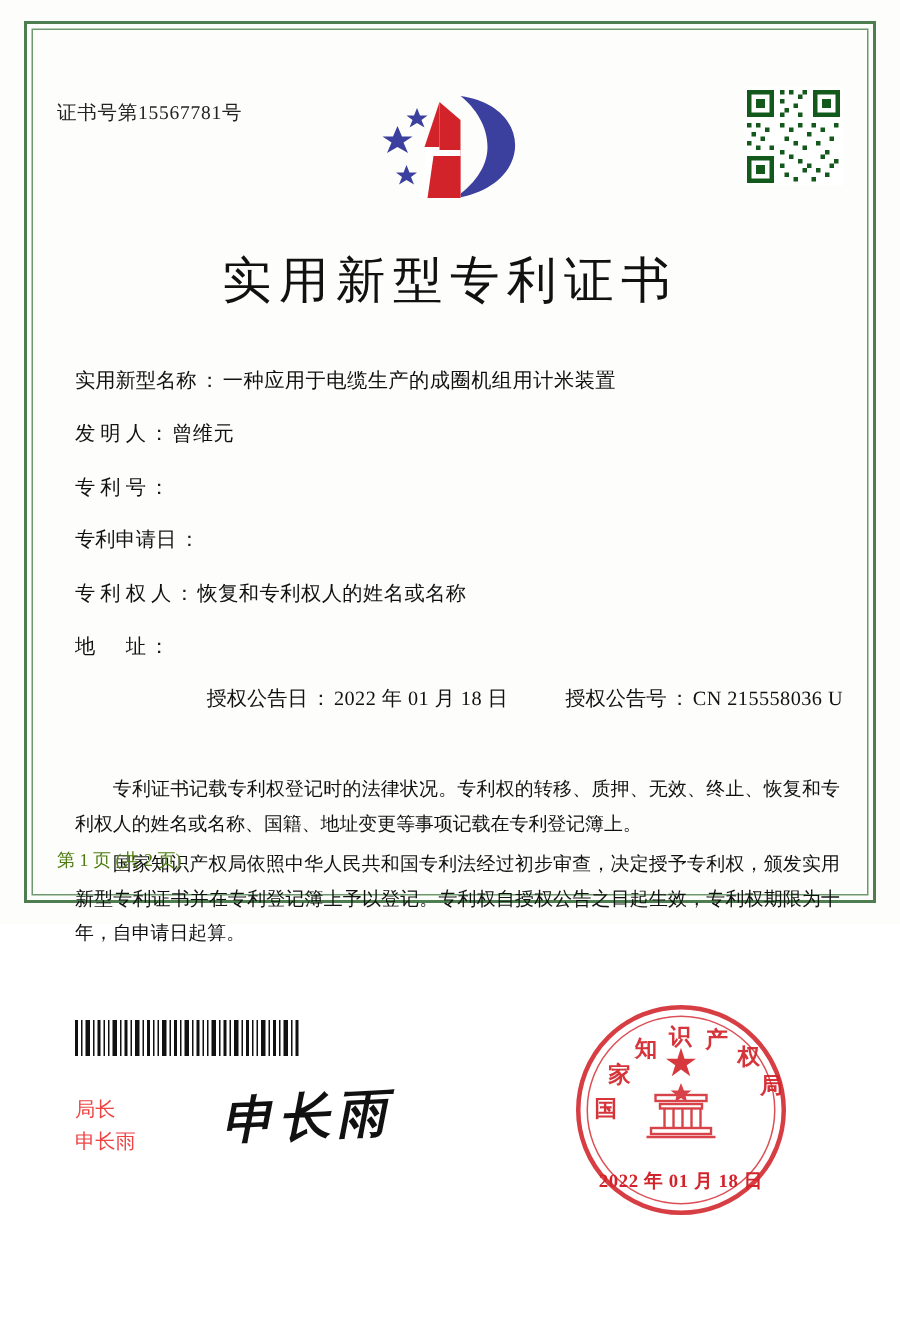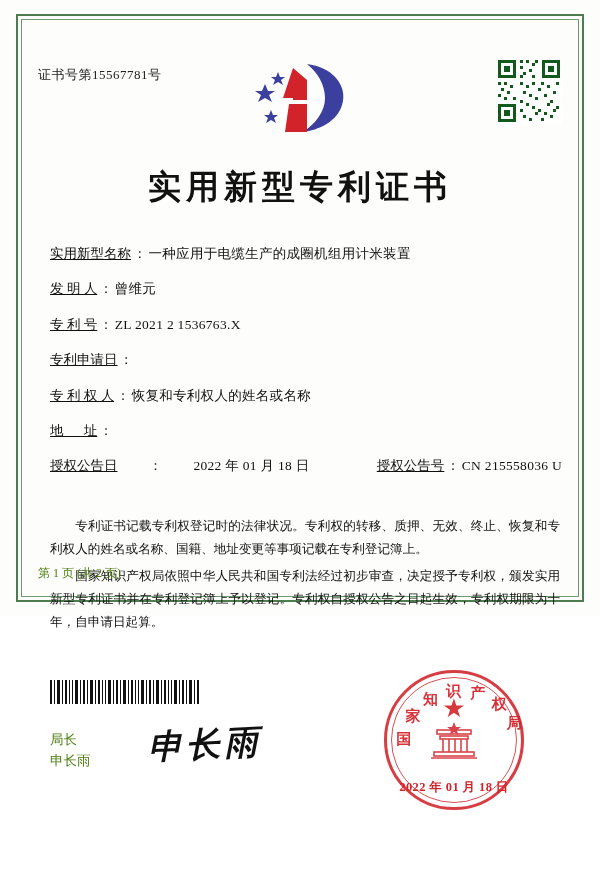--- a/index.html
+++ b/index.html
@@ -73,21 +73,21 @@
   }
 
   
   .title {
     position: absolute;
     left: 0;
     right: 0;
     top: 125px;
     text-align: center;
     font-size: 33px;
-    font-weight: bold;
+    font-weight: normal;
     letter-spacing: 5px;
     color: #111;
     font-family: "DejaVu Serif", "Liberation Serif", serif;
   }
 
   
   .fields {
     position: absolute;
     left: 12px;
     right: 0;
@@ -97,29 +97,28 @@
     display: flex;
     align-items: baseline;
     font-size: 13.5px;
     margin-bottom: 16.5px;
     color: #1a1a1a;
     line-height: 1.4;
   }
   .row .lbl {
     white-space: pre;
     color: #111;
-    text-decoration: underline;
   }
   .row .sep { padding: 0 2px; }
   .row .val {
     color: #111;
     letter-spacing: 0.3px;
   }
   .row.tworow {
-    justify-content: space-between;
+    justify-content: flex-end;
   }
   .row .second {
     margin-left: 38px;
     display: flex;
     align-items: baseline;
   }
 
   
   .paras {
     position: absolute;
@@ -145,21 +144,21 @@
     height: 24px;
   }
 
   
   .sig-label {
     position: absolute;
     left: 12px;
     top: 690px;
     font-size: 13.5px;
     line-height: 1.55;
-    color: #4d7c0f;
+    color: #ef4444;
   }
   .handwriting {
     position: absolute;
     left: 110px;
     top: 682px;
     font-size: 34px;
     font-family: "DejaVu Serif", "Liberation Serif", serif;
     font-style: italic;
     font-weight: bold;
     letter-spacing: 4px;
@@ -343,21 +342,20 @@
         <span class="val">一种应用于电缆生产的成圈机组用计米装置</span>
       </div>
       <div class="row">
         <span class="lbl">发 明 人</span>
         <span class="sep">：</span>
         <span class="val">曾维元</span>
       </div>
       <div class="row">
         <span class="lbl">专 利 号</span>
         <span class="sep">：</span>
-        <span class="val">ZL 2021 2 1536763.X</span>
       </div>
       <div class="row">
         <span class="lbl">专利申请日</span>
         <span class="sep">：</span>
       </div>
       <div class="row">
         <span class="lbl">专 利 权 人</span>
         <span class="sep">：</span>
         <span class="val">恢复和专利权人的姓名或名称</span>
       </div>

